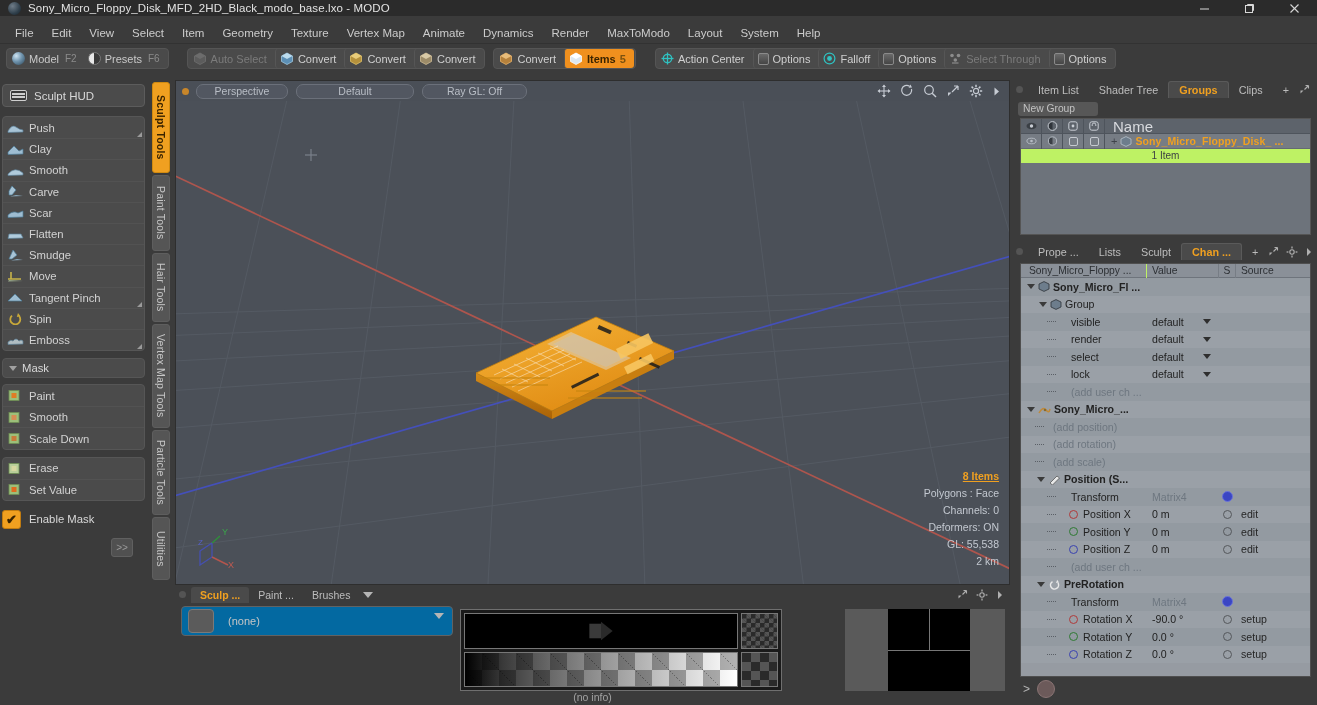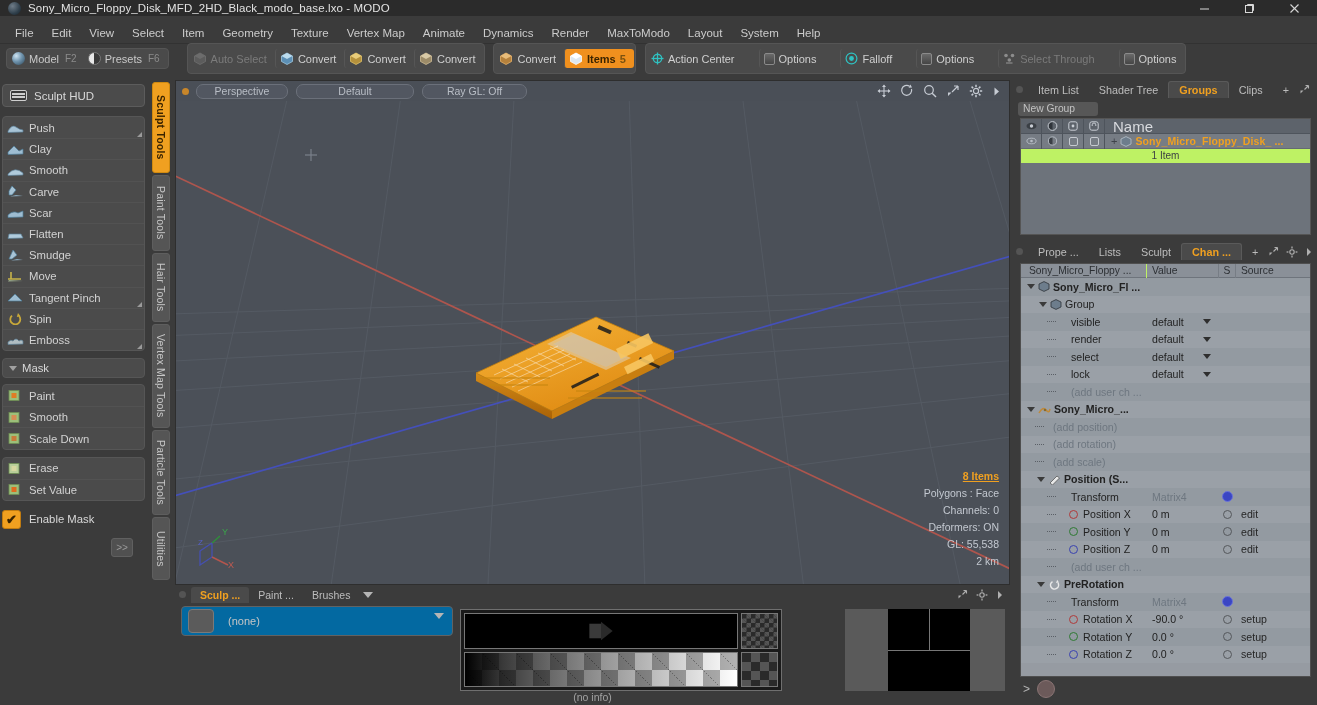--- a/index.html
+++ b/index.html
@@ -60,21 +60,21 @@
   .sphere-ico {
     width:13px;height:13px;border-radius:50%;flex:none;
     background:radial-gradient(circle at 33% 30%, #cfe4f2 0%, #6f93ad 45%, #2b4455 100%);
   }
   .sphere-ico.half {
     background:linear-gradient(90deg,#e8e8e8 0 50%, #3a3a3a 50% 100%);
     border:1px solid #777;
   }
   .cube-ico { width:14px;height:13px;flex:none; }
   .tool-group {
-    display:flex; align-items:center; height:31px; margin-left:18px;
+    display:flex; align-items:center; height:21px; margin-left:18px;
     background:#4a4a4a; border-radius:4px; border:1px solid #555; padding:0 1px;
   }
   .tool-btn {
     display:flex; align-items:center; gap:4px; height:19px; padding:0 8px 0 4px;
     border-radius:3px; font-size:11px; color:#cfcfcf; white-space:nowrap;
   }
   .tool-btn.dim { color:#7b7b7b; }
   .tool-btn.active { background:#f0901e; color:#3a2400; font-weight:bold; }
   .tool-btn.active .key { color:#7a5210; }
   .tool-btn + .tool-btn { border-left:1px solid #565656; }
@@ -377,21 +377,21 @@
       <div class="tool-btn active">
         <svg class="cube-ico" viewBox="0 0 14 13">
             <path d="M7 1 L12.5 4 L12.5 9.5 L7 12.5 L1.5 9.5 L1.5 4 Z" fill="#dde7ef" stroke="#ffffff" stroke-width=".8"></path>
             <path d="M7 1 L12.5 4 L7 7 L1.5 4 Z" fill="#ffffff"></path>
           </svg>
         <span>Items</span>
         <span class="key">5</span>
       </div>
     </div>
 
-    <div class="tool-group sep-group" style="margin-left:9px;gap:16px;">
+    <div class="tool-group sep-group" style="margin-left:19px;">
       <div class="tool-btn">
         <svg class="teal-ico" viewBox="0 0 13 13">
             <circle cx="6.5" cy="6.5" r="4.2" fill="none" stroke="#2fc2c2" stroke-width="1.3"></circle>
             <line x1="6.5" y1="0.5" x2="6.5" y2="12.5" stroke="#2fc2c2" stroke-width="1.3"></line>
             <line x1="0.5" y1="6.5" x2="12.5" y2="6.5" stroke="#2fc2c2" stroke-width="1.3"></line>
           </svg>
         <span>Action Center</span>
       </div>
       <div class="tool-btn">
         <span class="sq-ico"></span>

